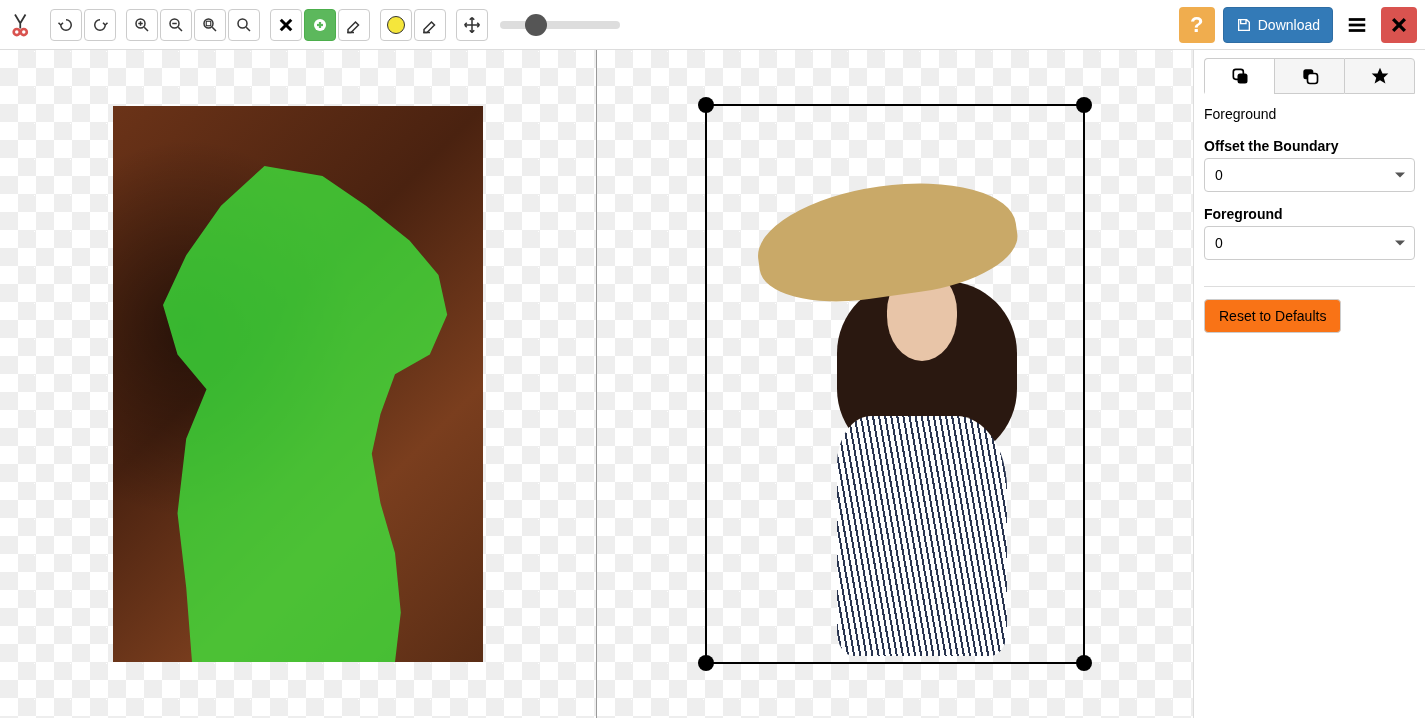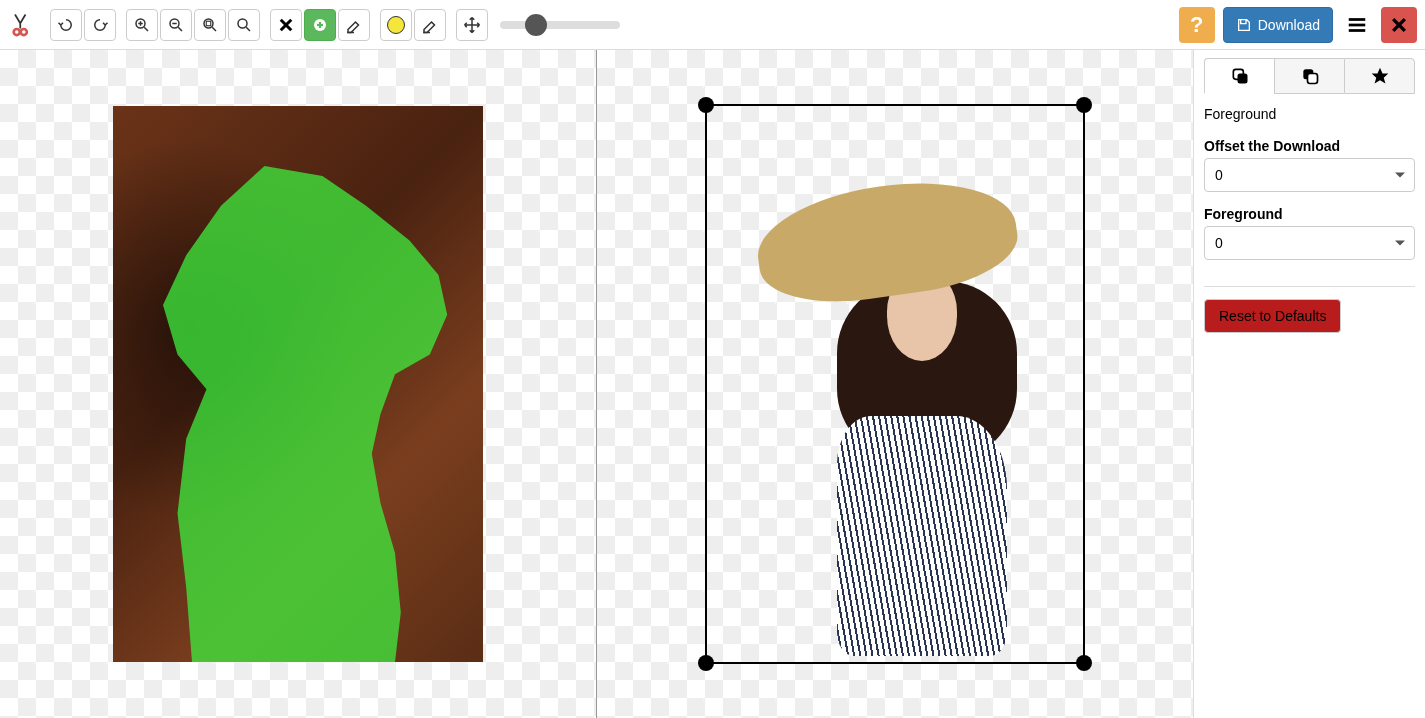--- a/index.html
+++ b/index.html
@@ -52,21 +52,21 @@
     .tab:not(.active) { background: #f5f5f5; }
     .tab:nth-child(2) { border-right: none; }
     .tab:last-child { border-radius: 0 4px 0 0; }
     .panel-title { font-size: 14px; font-weight: 500; margin: 6px 0 16px 0; }
     .field-label { font-size: 14px; font-weight: 600; margin-bottom: 4px; }
     .field-select { width: 100%; height: 34px; border: 1px solid #ccc; border-radius: 4px; padding: 0 10px; font-size: 14px; margin-bottom: 14px; background: #fff; appearance: none; position: relative; }
     .select-wrap { position: relative; margin-bottom: 14px; }
     .select-wrap::after { content: ''; position: absolute; right: 10px; top: 50%; transform: translateY(-50%); width: 0; height: 0; border-left: 5px solid transparent; border-right: 5px solid transparent; border-top: 5px solid #555; pointer-events: none; }
     .select-wrap .field-select { margin-bottom: 0; }
     hr { border: none; border-top: 1px solid #ddd; margin: 12px 0; }
-    .reset-btn { padding: 8px 14px; border: 1px solid #ccc; border-radius: 4px; background: #b91c1c; font-size: 14px; cursor: pointer; align-self: flex-start; }
+    .reset-btn { padding: 8px 14px; border: 1px solid #ccc; border-radius: 4px; background: #f97316; font-size: 14px; cursor: pointer; align-self: flex-start; }
   </style>
 </head>
 <body>
 
 <div class="toolbar">
   <div class="logo">
     <svg viewBox="0 0 32 32">
         <path d="M8 4 L14 14 L20 4 M14 14 L14 20" stroke="#333" stroke-width="2" fill="none"></path>
         <circle cx="10" cy="24" r="5" fill="#d9534f"></circle>
         <circle cx="18" cy="24" r="5" fill="#d9534f"></circle>
@@ -223,21 +223,21 @@
             <rect x="9" y="9" width="12" height="12" rx="3" fill="#fff" stroke="#000" stroke-width="2"></rect>
           </svg>
       </div>
       <div class="tab">
         <svg width="20" height="20" viewBox="0 0 24 24">
             <path d="M12 2 L15 9 L22 9 L16.5 14 L18.5 21 L12 17 L5.5 21 L7.5 14 L2 9 L9 9 Z" fill="#000"></path>
           </svg>
       </div>
     </div>
     <div class="panel-title">Foreground</div>
-    <div class="field-label">Offset the Download</div>
+    <div class="field-label">Offset the Boundary</div>
     <div class="select-wrap">
       <select class="field-select">
         <option>0</option>
       </select>
     </div>
     <div class="field-label">Foreground</div>
     <div class="select-wrap">
       <select class="field-select">
         <option>0</option>
       </select>

